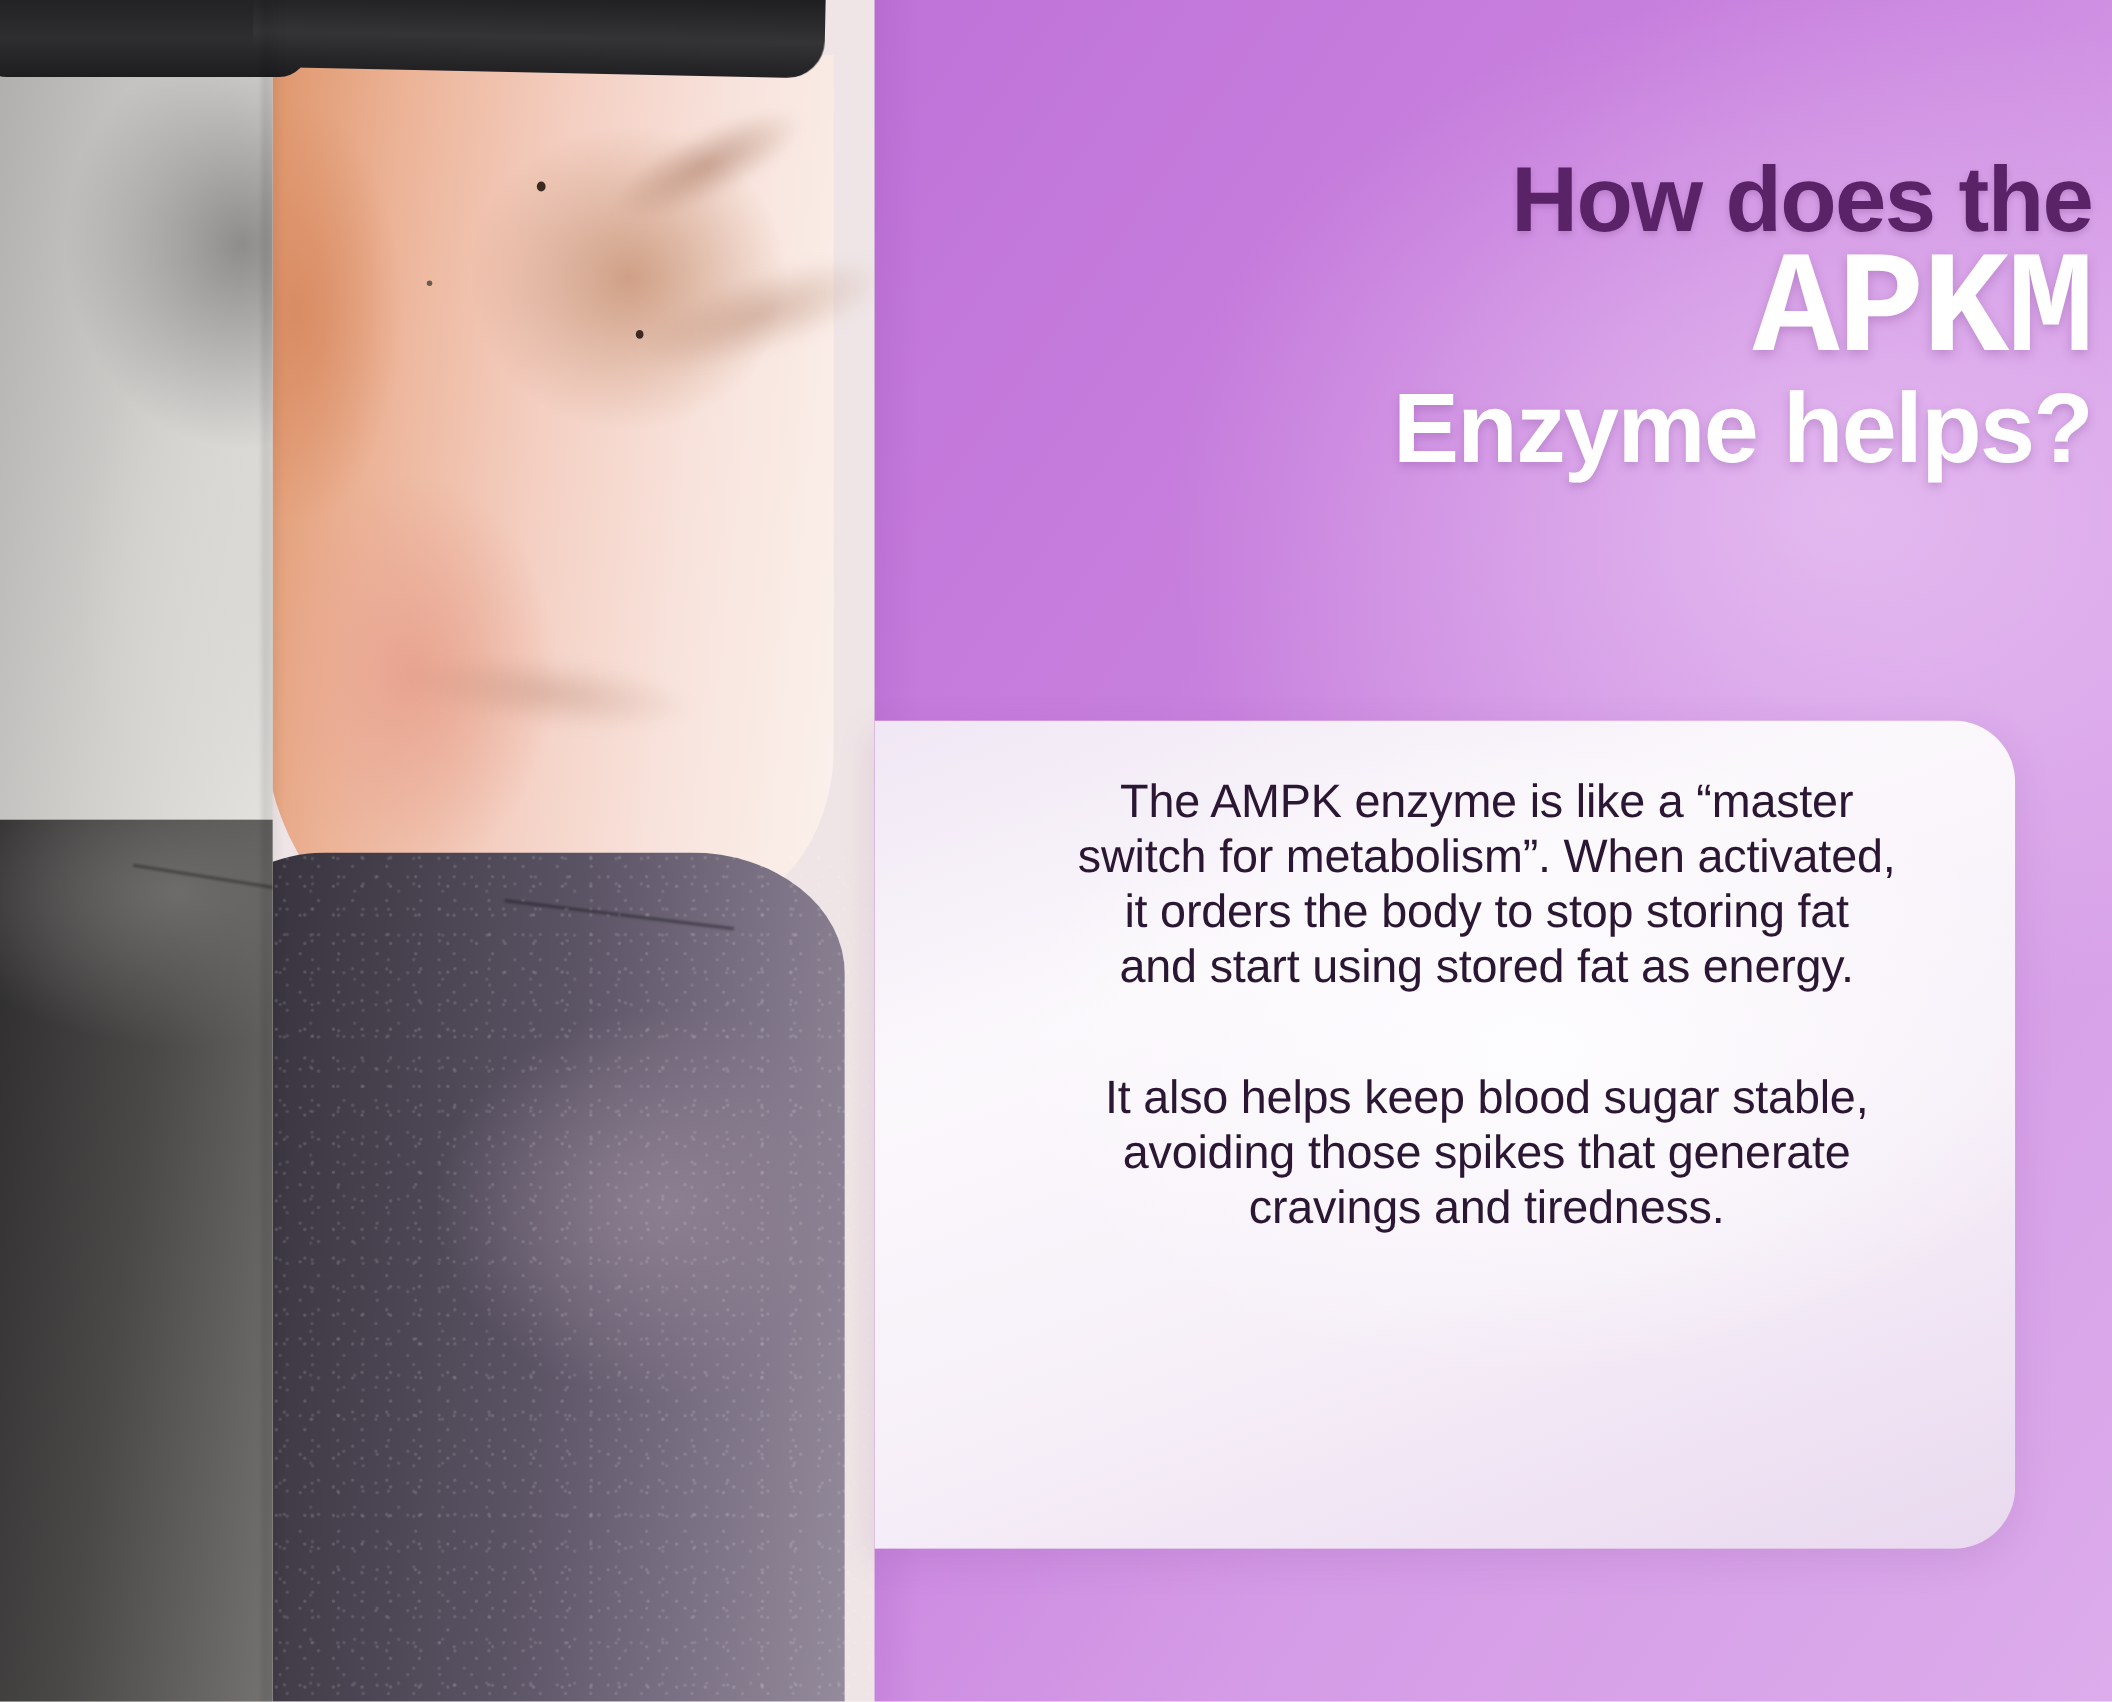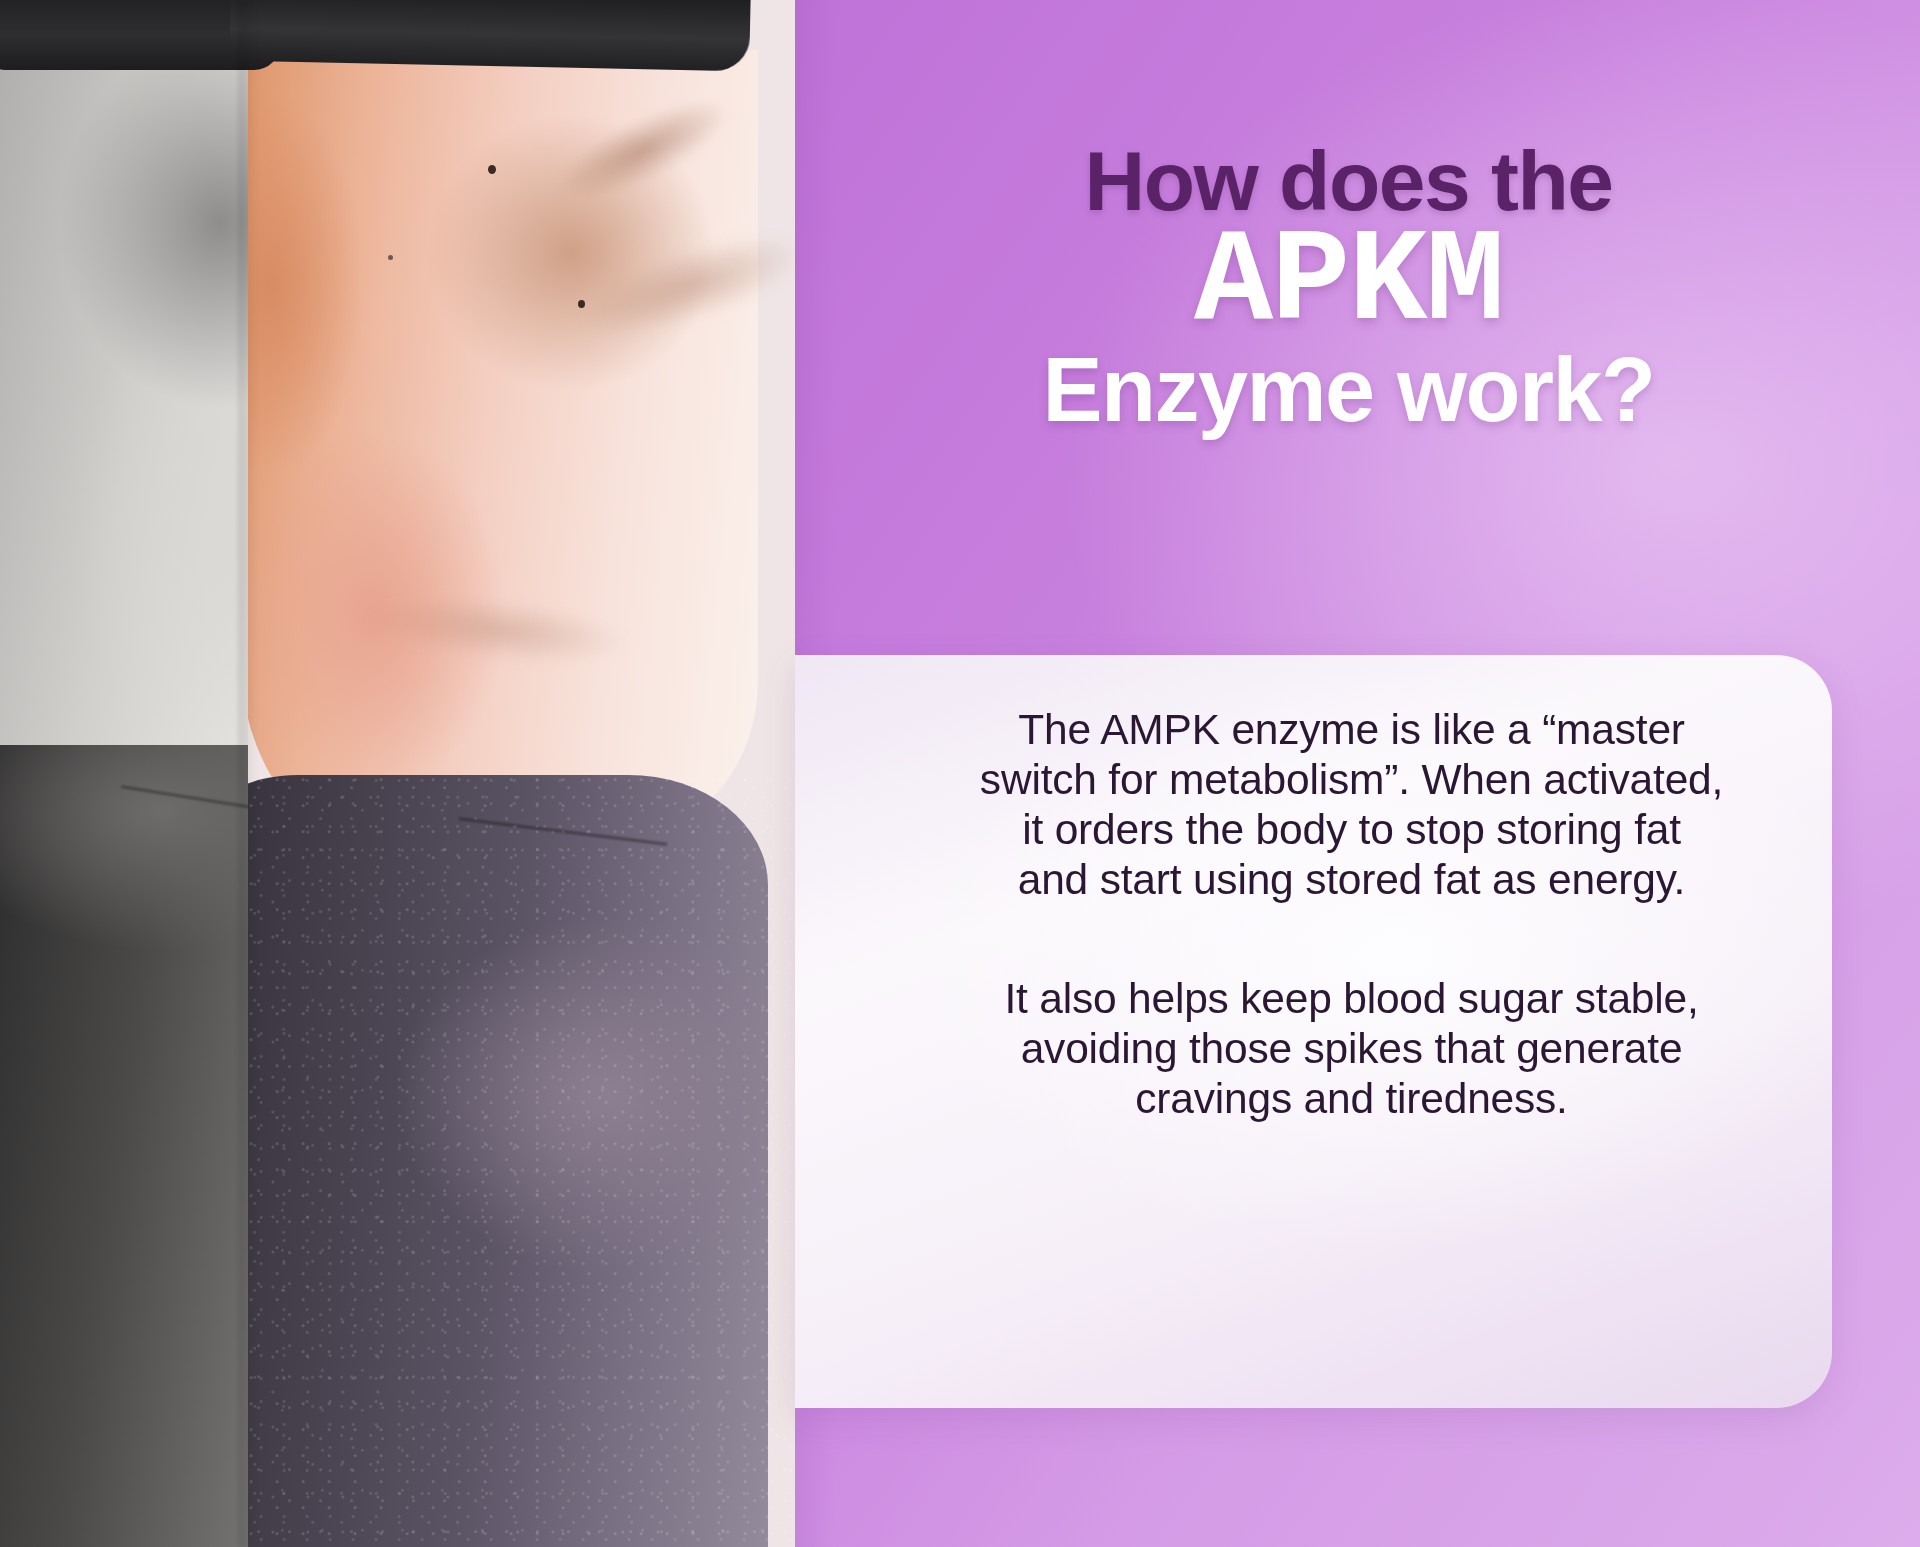--- a/index.html
+++ b/index.html
@@ -200,21 +200,21 @@
     width: 40px; height: 1547px;
     background: linear-gradient(90deg, rgba(130,60,160,0.12), rgba(130,60,160,0));
   }
 
   
   .headline {
     position: absolute;
     left: 795px;
     top: 140px;
     width: 1125px;
-    text-align: center;
+    text-align: right;
     padding-right: 18px;
     box-sizing: border-box;
   }
   .hl-1 {
     font-size: 84px;
     font-weight: 700;
     line-height: 0.98;
     letter-spacing: -1.5px;
     color: #5a2368;
     text-shadow: 0 3px 6px rgba(90,35,104,0.22);
@@ -304,21 +304,21 @@
     <div class="split-seam"></div>
   </div>
 
   <div class="panel">
     <div class="panel-edge-shade"></div>
   </div>
 
   <div class="headline">
     <div class="hl-1">How does the</div>
     <div class="hl-2">APKM</div>
-    <div class="hl-3">Enzyme work?</div>
+    <div class="hl-3">Enzyme helps?</div>
   </div>
 
   <div class="card">
     <div class="card-inner">
       <p class="para p1">The AMPK enzyme is like a “master
 switch for metabolism”. When activated,
 it orders the body to stop storing fat
 and start using stored fat as energy.</p>
       <p class="para p2">It also helps keep blood sugar stable,
 avoiding those spikes that generate

